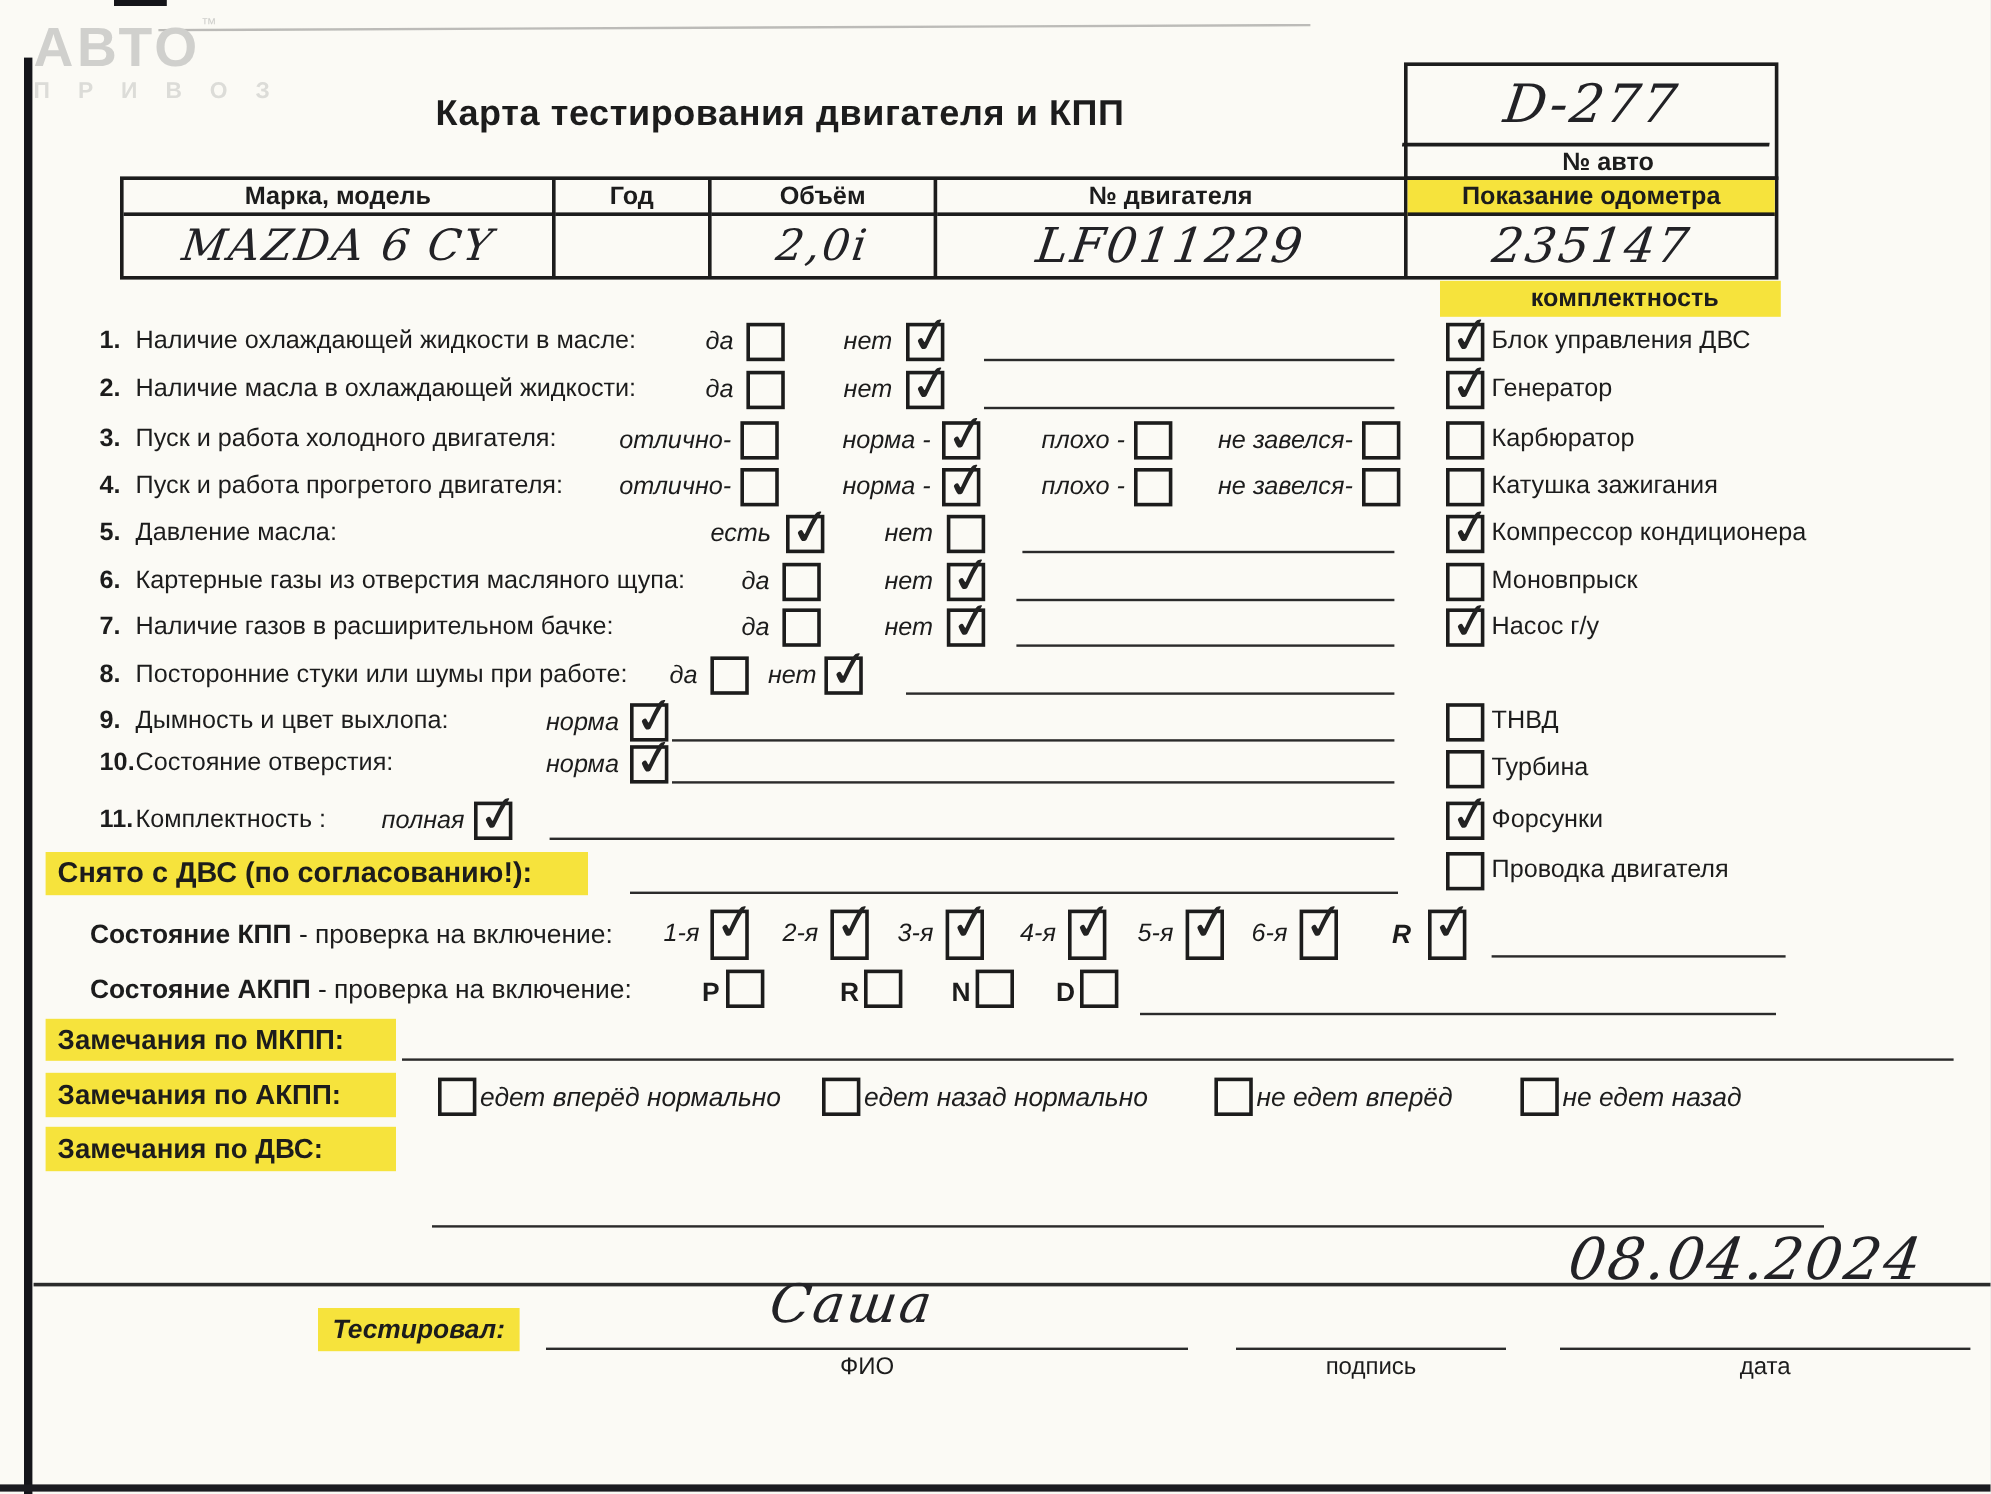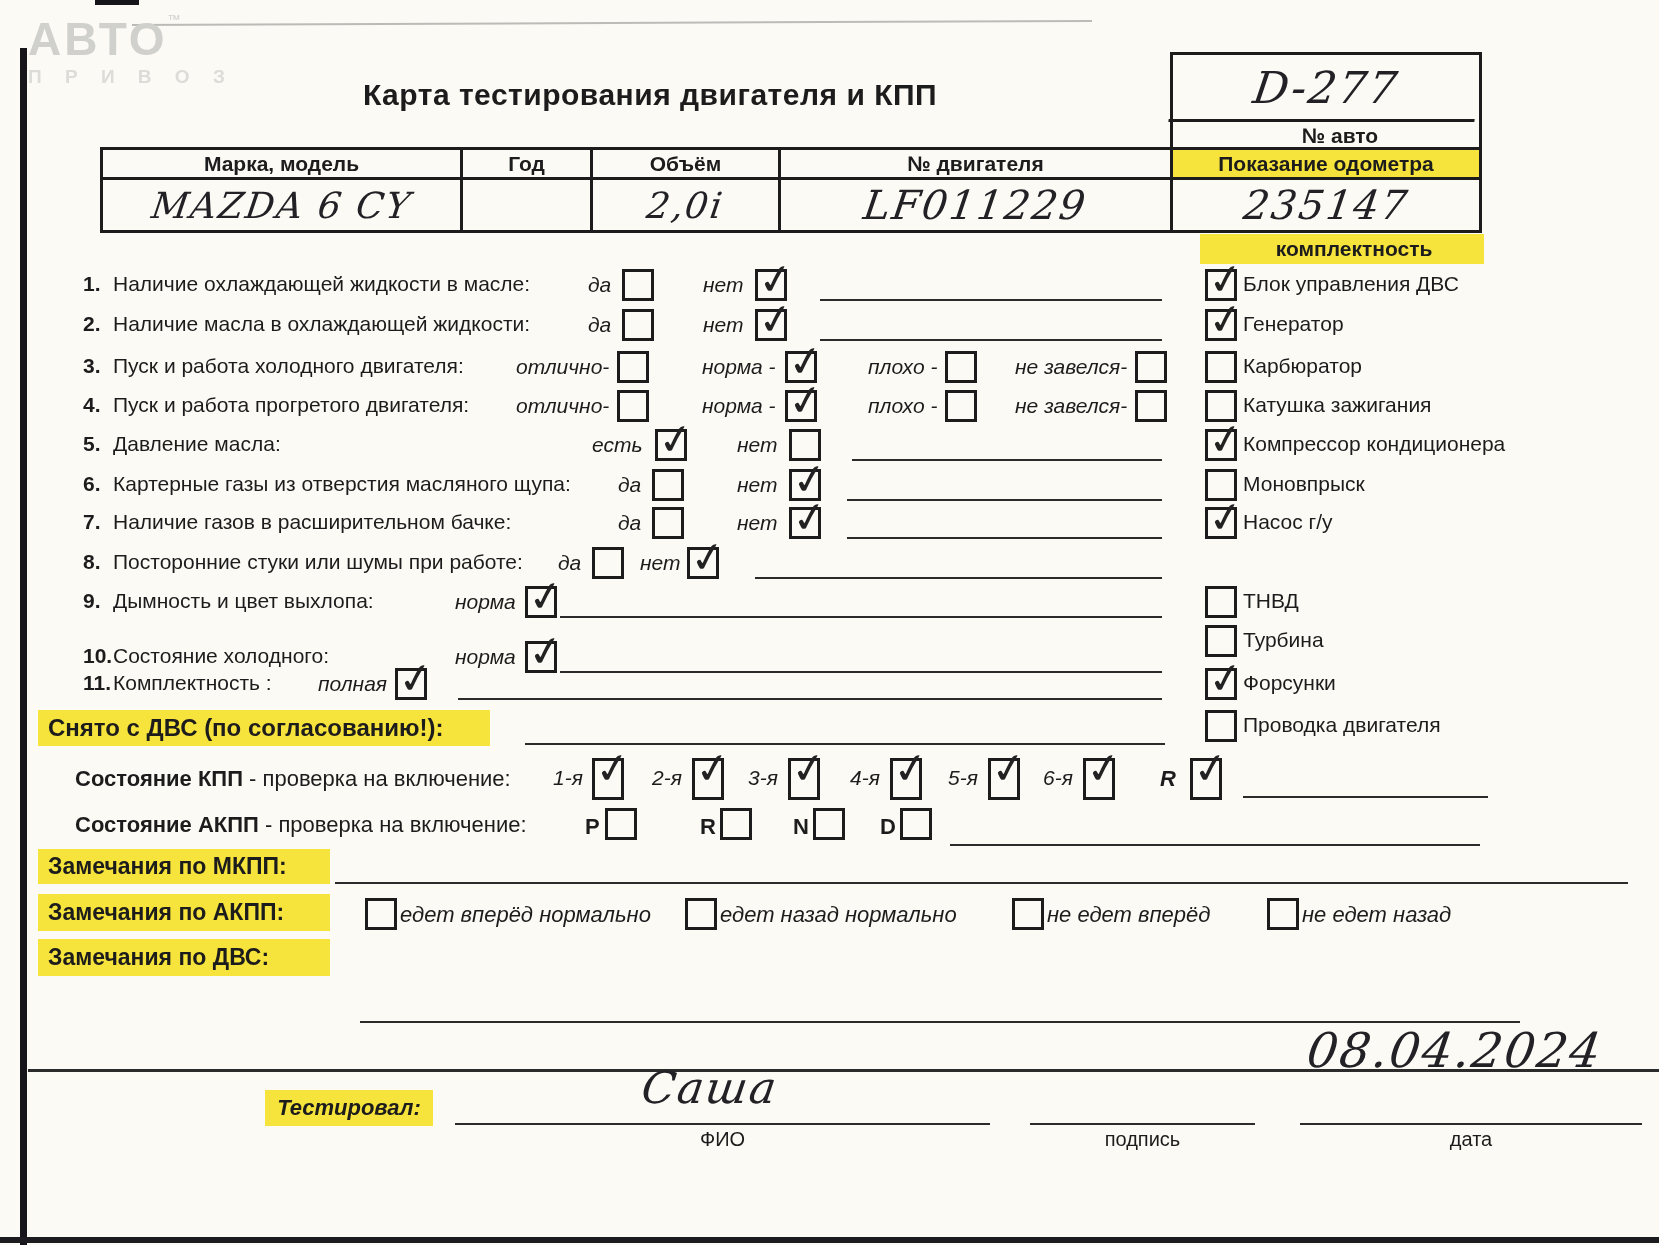--- a/index.html
+++ b/index.html
@@ -197,23 +197,23 @@
   </div>
 
   <div class="clrow" style="top:586px">
     <span class="num">9.</span>
     <span class="lbl">Дымность и цвет выхлопа:</span>
     <span class="opt" style="left:455px">норма</span>
     <span class="cb checked" style="left:525px"></span>
     <span class="fill" style="left:560px;width:602px"></span>
   </div>
 
-  <div class="clrow" style="top:641px">
+  <div class="clrow" style="top:621px">
     <span class="num">10.</span>
-    <span class="lbl">Состояние холодного:</span>
+    <span class="lbl">Состояние отверстия:</span>
     <span class="opt" style="left:455px">норма</span>
     <span class="cb checked" style="left:525px"></span>
     <span class="fill" style="left:560px;width:602px"></span>
   </div>
 
   <div class="clrow" style="top:668px">
     <span class="num">11.</span>
     <span class="lbl">Комплектность :</span>
     <span class="opt" style="left:318px">полная</span>
     <span class="cb checked" style="left:395px"></span>

